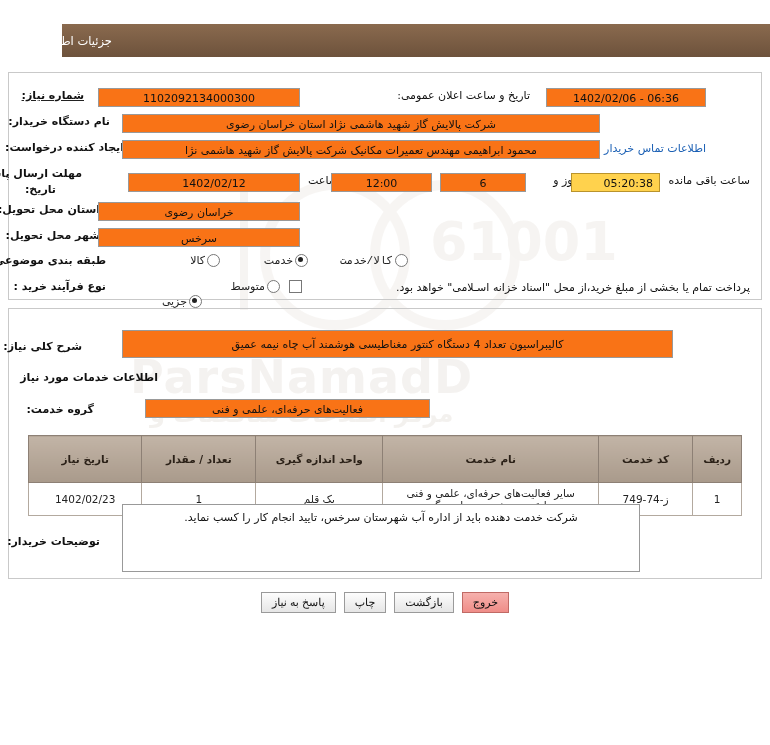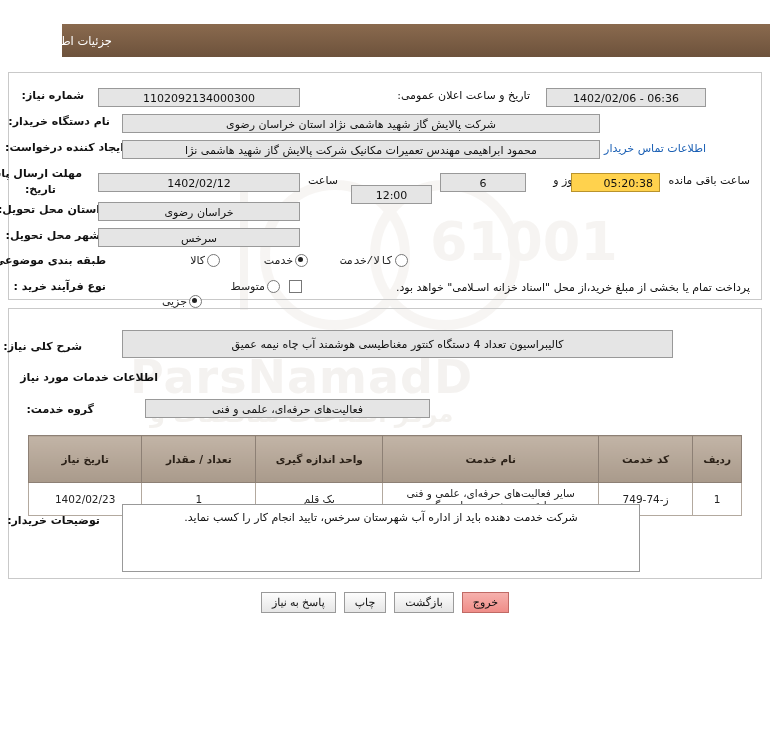--- a/index.html
+++ b/index.html
@@ -100,21 +100,21 @@
   }
   .lbl {
     font-size: 11px;
     color: #111;
     text-align: right;
     white-space: nowrap;
   }
   .lbl.bold { font-weight: bold; }
   .field {
     border: 1px solid #999;
-    background: #e5e5e5;
+    background: #f97316;
     height: 19px;
     line-height: 19px;
     font-size: 11px;
     color: #111;
     text-align: center;
     box-sizing: border-box;
     overflow: hidden;
     white-space: nowrap;
   }
   .field.ltr { direction: ltr; }
@@ -244,21 +244,21 @@
   <div class="wm-ring a"></div>
   <div class="wm-ring b"></div>
   <div class="wm-text wm-4">61001</div>
   <div class="wm-text wm-1">ParsNamadD</div>
   <div class="wm-text wm-2">مرکز اطلاعات مناقصات و</div>
   <div class="wm-text wm-3">پایگاه اطلاع رسانی مناقصه و مزایده</div>
 </div>
 
 <div class="panel" id="panel-top"></div>
 
-<div class="row" style="top:89px; right:686px;">
+<div class="row" style="top:89px; right:686px;text-decoration:underline;">
   <span class="lbl bold">شماره نیاز:</span>
 </div>
 <div class="field ltr" style="position:absolute; top:88px; right:470px; width:202px;">1102092134000300</div>
 <div class="row" style="top:89px; right:240px;">
   <span class="lbl">تاریخ و ساعت اعلان عمومی:</span>
 </div>
 <div class="field ltr" style="position:absolute; top:88px; right:64px; width:160px;">1402/02/06 - 06:36</div>
 
 <div class="row" style="top:115px; right:660px;">
   <span class="lbl bold">نام دستگاه خریدار:</span>
@@ -270,25 +270,25 @@
 </div>
 <div class="field" style="position:absolute; top:140px; right:170px; width:478px; text-align:center;">محمود ابراهیمی مهندس تعمیرات مکانیک شرکت پالایش گاز شهید هاشمی نژا</div>
 <a class="link" href="#" style="position:absolute; top:142px; right:64px;">اطلاعات تماس خریدار</a>
 
 <div class="row" style="top:167px; right:688px;">
   <span class="lbl bold">مهلت ارسال پاسخ: تا</span>
 </div>
 <div class="row" style="top:183px; right:714px;">
   <span class="lbl bold">تاریخ:</span>
 </div>
-<div class="field ltr" style="position:absolute; top:173px; right:470px; width:202px;">1402/02/12</div>
+<div class="field ltr" style="position:absolute; top:173px; right:470px; width:172px;">1402/02/12</div>
 <div class="row" style="top:174px; right:432px;">
   <span class="lbl">ساعت</span>
 </div>
-<div class="field ltr" style="position:absolute; top:173px; right:338px; width:81px;margin-top:12px;">12:00</div>
+<div class="field ltr" style="position:absolute; top:173px; right:338px; width:101px;">12:00</div>
 <div class="field ltr" style="position:absolute; top:173px; right:244px; width:86px;">6</div>
 <div class="row" style="top:174px; right:192px;">
   <span class="lbl">روز و</span>
 </div>
 <div class="countdown" style="position:absolute; top:173px; right:110px;padding-left:32px;">05:20:38</div>
 <div class="row" style="top:174px; right:20px;">
   <span class="lbl">ساعت باقی مانده</span>
 </div>
 
 <div class="row" style="top:203px; right:670px;">
@@ -367,21 +367,21 @@
       <td>1</td>
       <td>ز-74-749</td>
       <td>سایر فعالیت‌های حرفه‌ای، علمی و فنی طبقه‌بندی‌نشده در جای دیگر</td>
       <td>یک قلم</td>
       <td>1</td>
       <td>1402/02/23</td>
     </tr>
   </tbody>
 </table>
 
-<div class="row" style="top:514px; right:670px;margin-left:8px;">
+<div class="row" style="top:535px; right:670px;margin-left:8px;">
   <span class="lbl bold">توضیحات خریدار:</span>
 </div>
 <div class="textarea" style="position:absolute; top:504px; right:130px; width:518px; height:68px;">شرکت خدمت دهنده باید از اداره آب شهرستان سرخس، تایید انجام کار را کسب نماید.</div>
 
 <div class="btnbar">
   <button class="btn">پاسخ به نیاز</button>
   <button class="btn">چاپ</button>
   <button class="btn">بازگشت</button>
   <button class="btn danger">خروج</button>
 </div>

